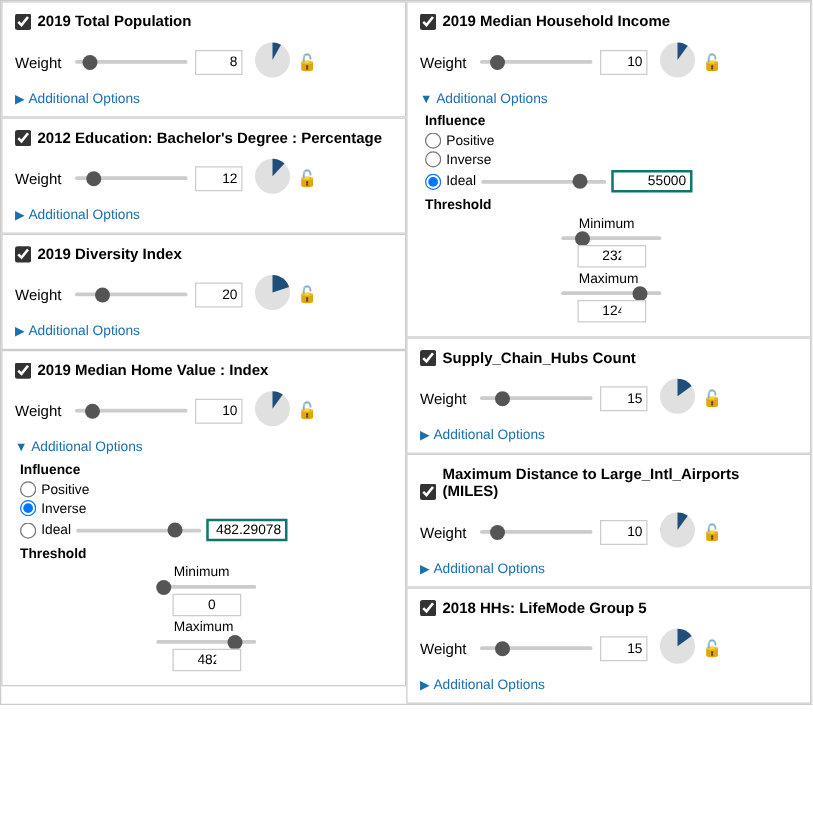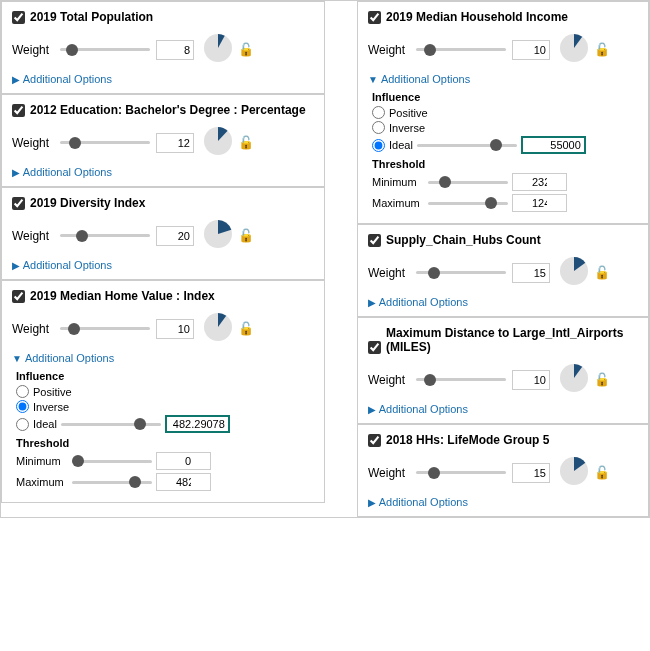--- a/index.html
+++ b/index.html
@@ -129,20 +129,21 @@
       text-align: right;
       font-size: 11px;
       padding: 1px 3px;
     }
     .threshold-row {
       display: flex;
       align-items: center;
       gap: 4px;
       margin-bottom: 3px;
       font-size: 11px;
+      flex-direction: column;
     }
     .thresh-label {
       min-width: 52px;
       font-size: 11px;
     }
     .thresh-slider {
       -webkit-appearance: none;
       width: 80px;
       height: 3px;
       background: #ccc;
@@ -284,21 +285,21 @@
             <input type="text" class="thresh-input" value="0" style="">
           </div>
           <div class="threshold-row">
             <span class="thresh-label">Maximum</span>
             <input type="range" class="thresh-slider" min="0" max="578.748936" value="482" style="">
             <input type="text" class="thresh-input" value="482.29078" style="">
           </div>
         </div>
       </div>
     </div>
-    <div style="display: flex; flex-direction: column; margin-left: 32px;">
+    <div style="display: flex; flex-direction: column;">
       <div class="panel">
         <div class="panel-title">
           <input type="checkbox" class="checkbox" checked="" style="">
           <span>2019 Median Household Income</span>
         </div>
         <div class="weight-row">
           <span class="weight-label">Weight</span>
           <input type="range" class="slider" min="0" max="100" value="10" style="">
           <input type="text" class="weight-input" value="10" style="">
           <div class="pie-lock">

